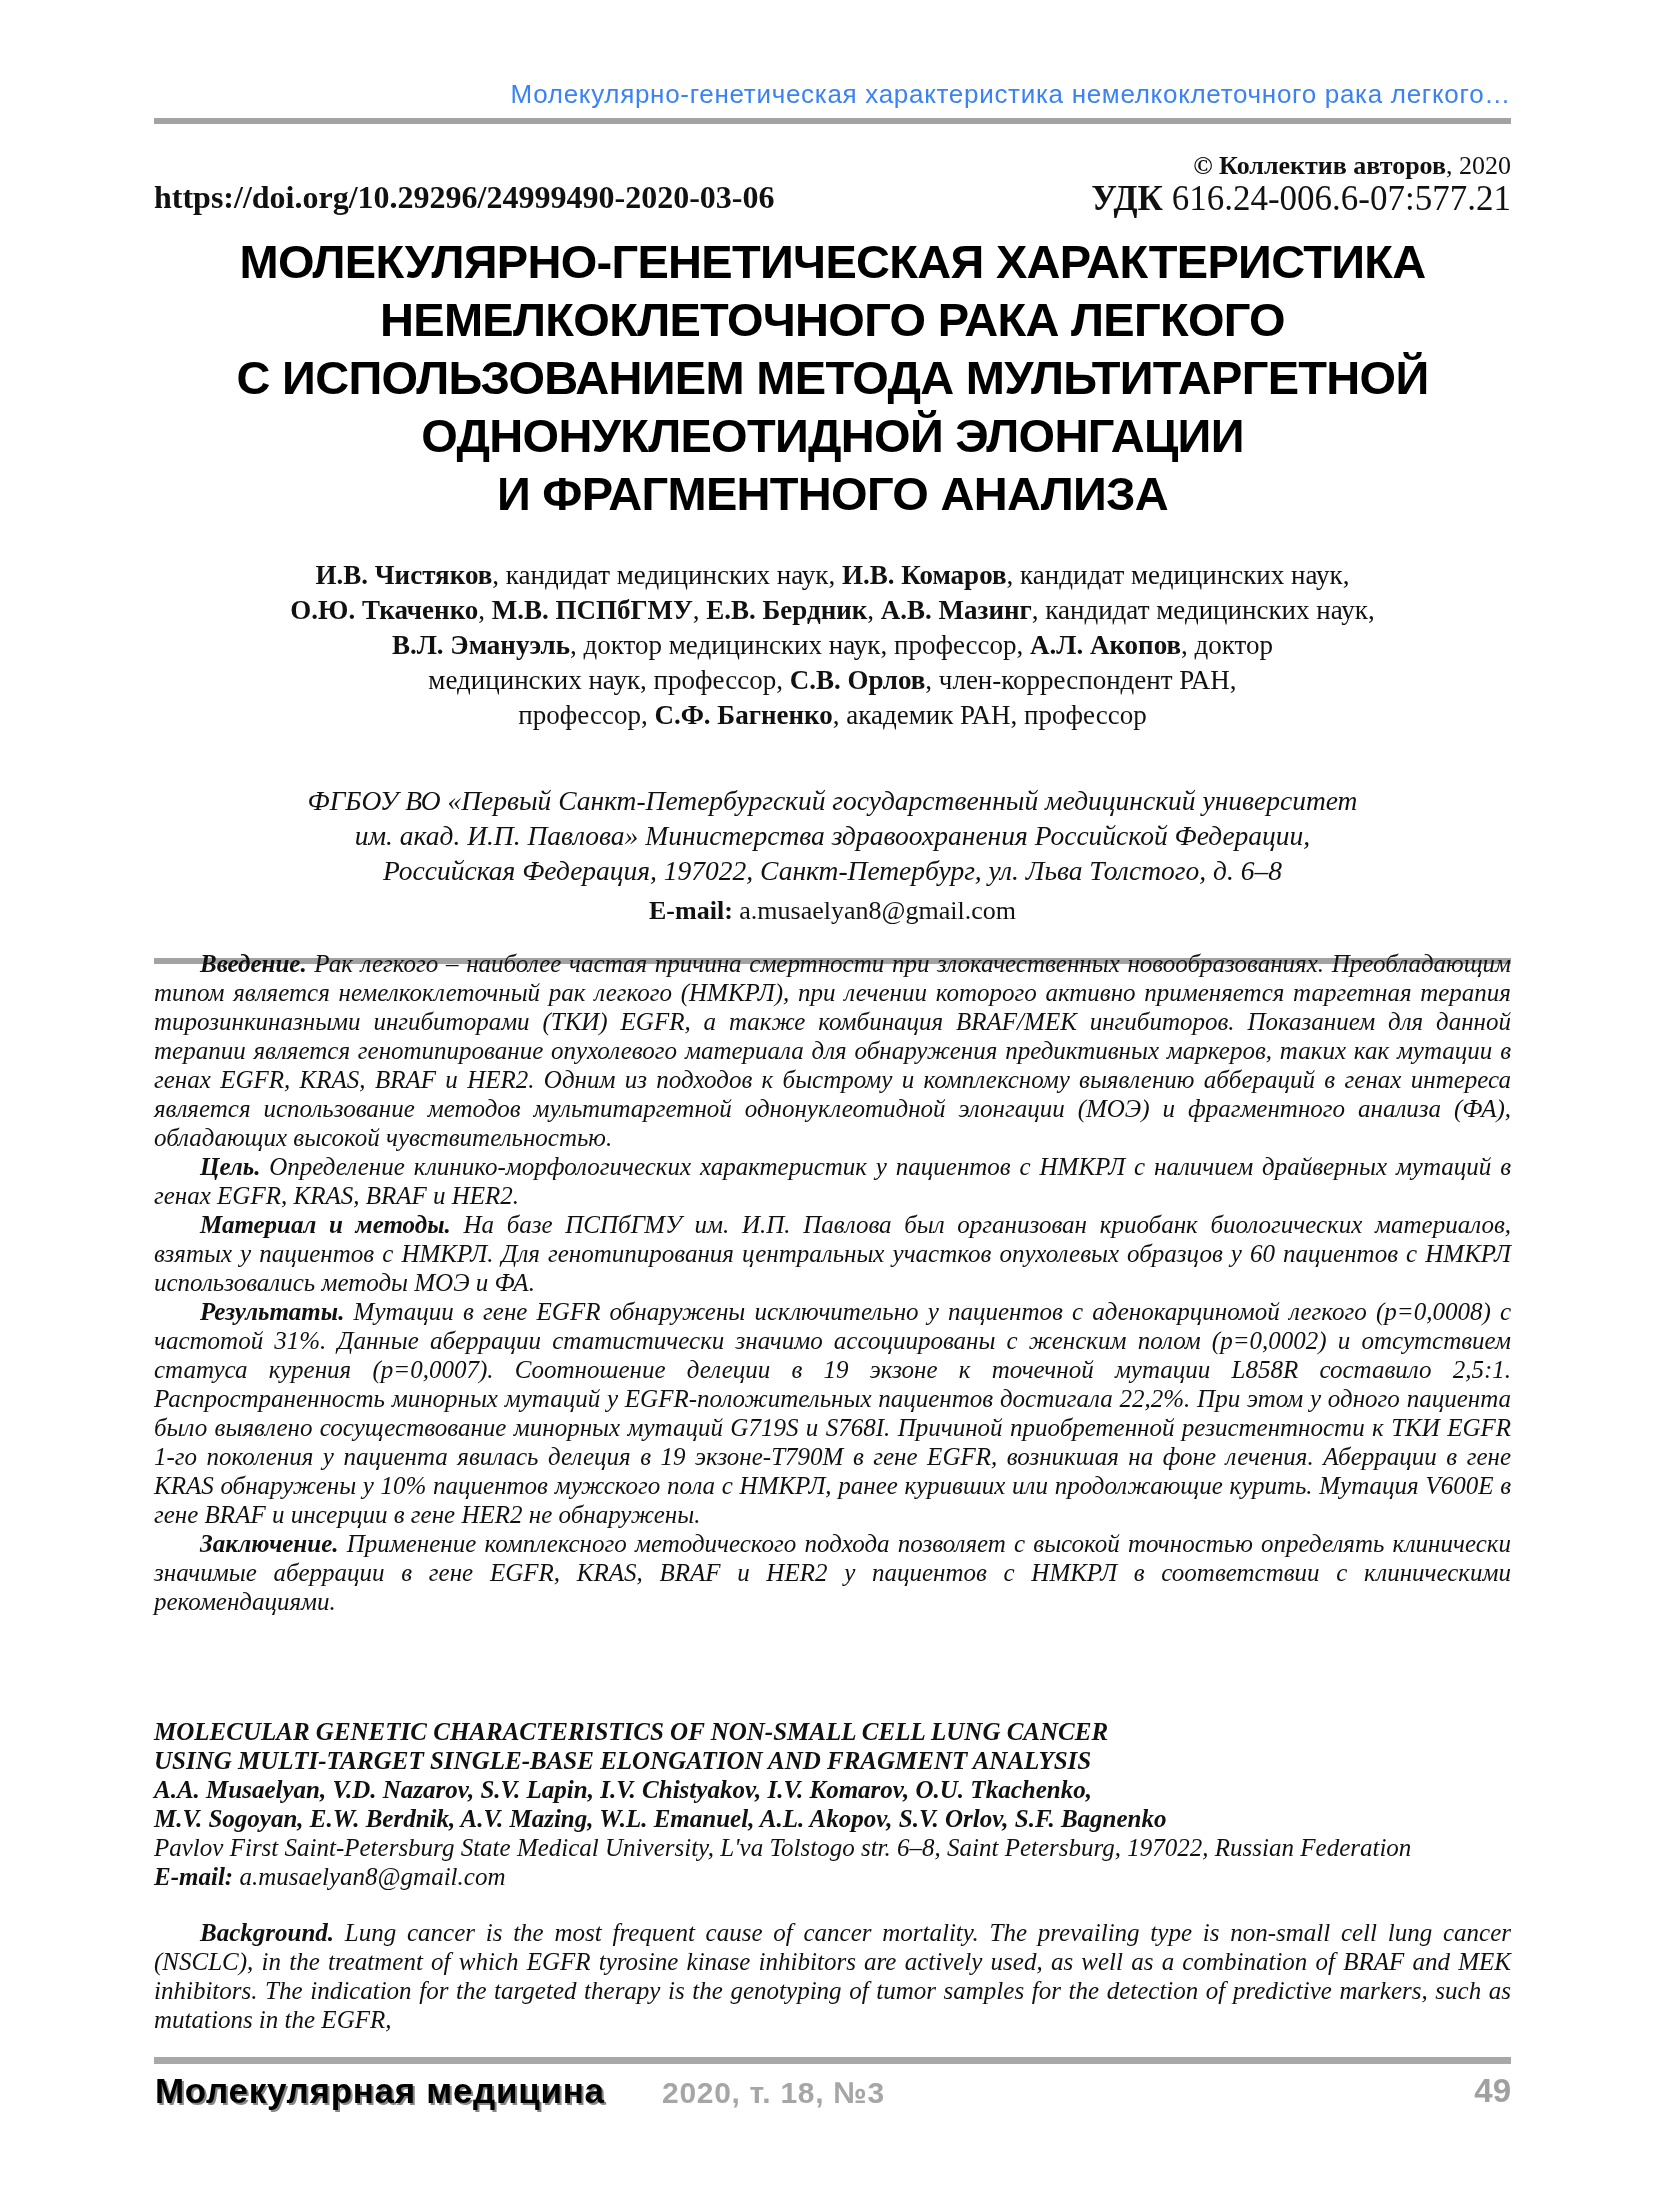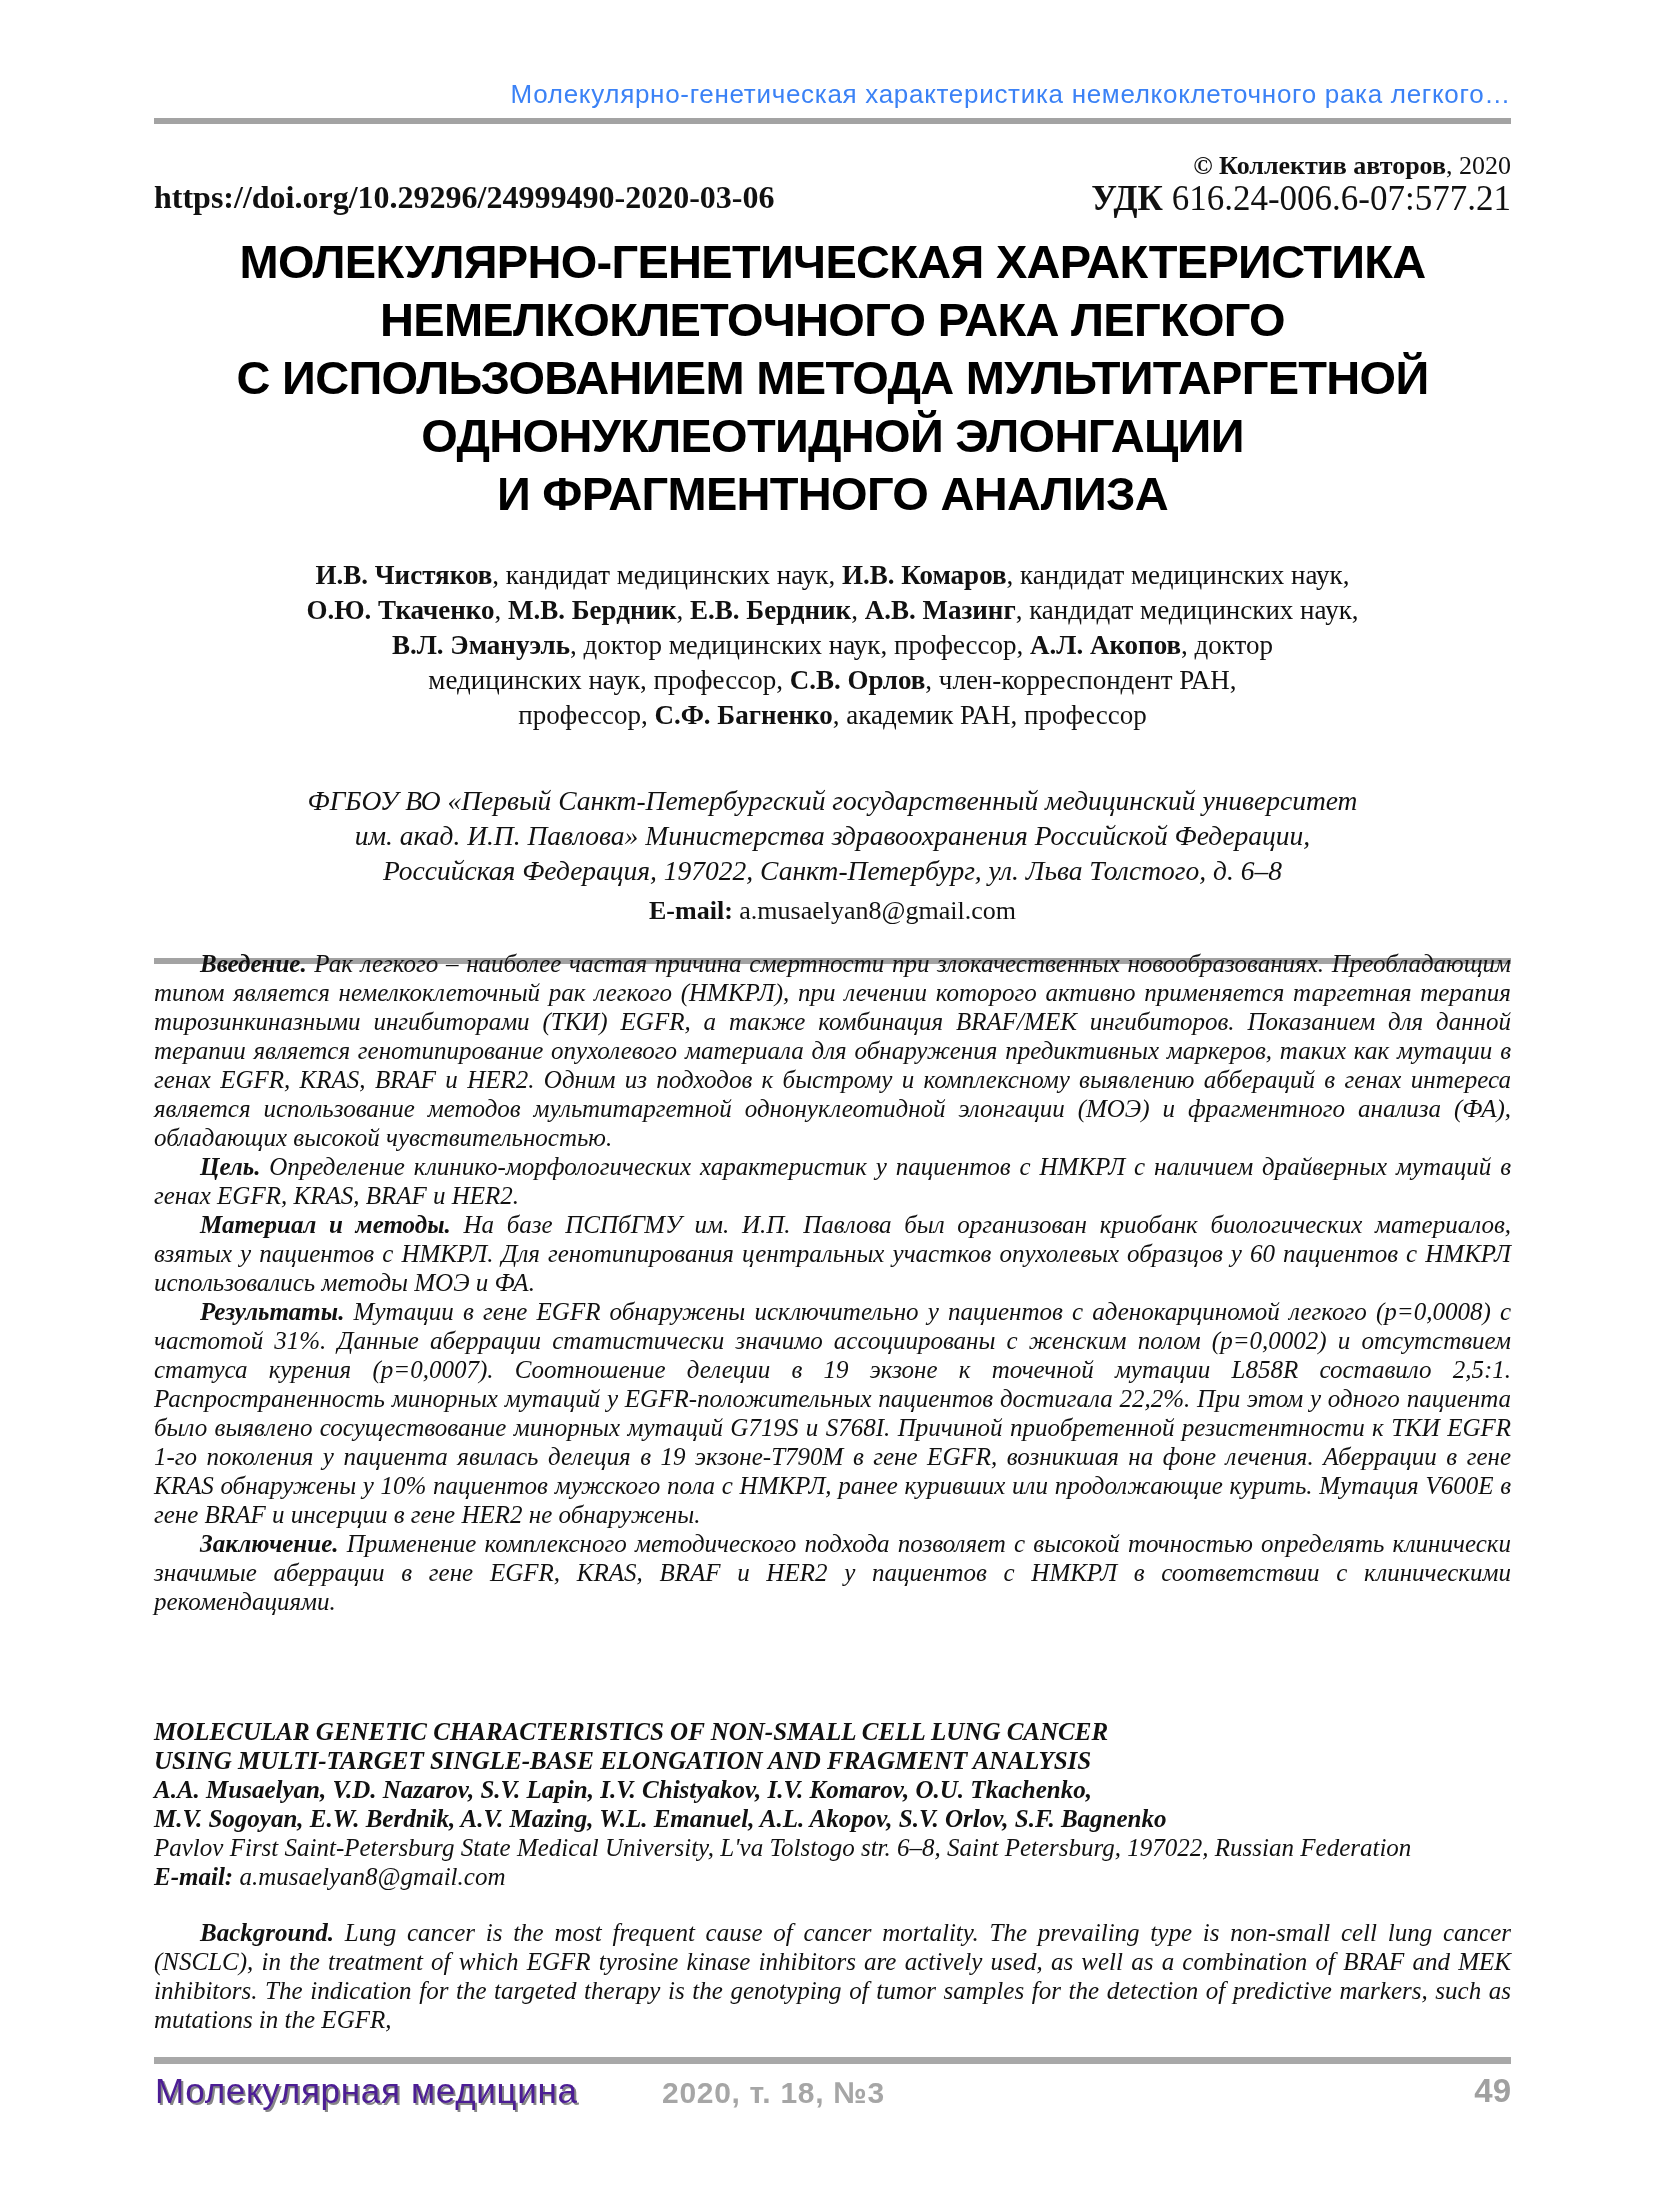--- a/index.html
+++ b/index.html
@@ -33,22 +33,22 @@
                   text-align:justify;font-style:italic}
   #abstract-block p{margin:0;text-indent:46px}
 
   #english-block{top:1717px;left:154px;width:1357px;text-align:left;
                  font-size:25px;line-height:29px;font-style:italic}
   #background-block{top:1918px;left:154px;width:1357px;font-size:25px;line-height:29px;
                   text-align:justify;font-style:italic}
   #background-block p{margin:0;text-indent:46px}
 
   #footer-bar{top:2057px;left:154px;width:1357px;height:6.5px;background:#a8a8a8}
-  #footer-journal{top:2071px;left:155px;font-size:35px;font-weight:normal;letter-spacing:0.7px;
-                  color:#4c1d95;text-shadow:2px 2px 0 #878787}
+  #footer-journal{top:2071px;left:155px;font-size:35px;font-weight:bold;letter-spacing:0.7px;
+                  color:#000000;text-shadow:2px 2px 0 #878787}
   #footer-issue{top:2076px;left:662px;font-size:30px;font-weight:bold;color:#a6a6a6;letter-spacing:0.7px}
   #footer-page{top:2072px;left:154px;width:1357px;text-align:right;font-size:33px;
                font-weight:bold;color:#a0a0a0}
 </style>
 </head>
 <body>
 
 <div class="abs sans" id="running-title">Молекулярно-генетическая характеристика немелкоклеточного рака легкого…</div>
 
 <div class="abs" id="rule-top"></div>
@@ -62,21 +62,21 @@
 <div class="abs" id="article-title">
   <div>МОЛЕКУЛЯРНО-ГЕНЕТИЧЕСКАЯ ХАРАКТЕРИСТИКА</div>
   <div>НЕМЕЛКОКЛЕТОЧНОГО РАКА ЛЕГКОГО</div>
   <div>С ИСПОЛЬЗОВАНИЕМ МЕТОДА МУЛЬТИТАРГЕТНОЙ</div>
   <div>ОДНОНУКЛЕОТИДНОЙ ЭЛОНГАЦИИ</div>
   <div>И ФРАГМЕНТНОГО АНАЛИЗА</div>
 </div>
 
 <div class="abs" id="authors-block">
   <div><span class="b">И.В. Чистяков</span><span>, кандидат медицинских наук, </span><span class="b">И.В. Комаров</span><span>, кандидат медицинских наук,</span></div>
-  <div><span class="b">О.Ю. Ткаченко</span><span>, </span><span class="b">М.В. Бердник</span><span>, </span><span class="b">Е.В. Бердник</span><span>, </span><span class="b">А.В. Мазинг</span><span>, кандидат медицинских наук,</span></div>
+  <div><span class="b">О.Ю. Ткаченко</span><span>, </span><span class="b">М.В. ПСПбГМУ</span><span>, </span><span class="b">Е.В. Бердник</span><span>, </span><span class="b">А.В. Мазинг</span><span>, кандидат медицинских наук,</span></div>
   <div><span class="b">В.Л. Эмануэль</span><span>, доктор медицинских наук, профессор, </span><span class="b">А.Л. Акопов</span><span>, доктор</span></div>
   <div><span>медицинских наук, профессор, </span><span class="b">С.В. Орлов</span><span>, член-корреспондент РАН,</span></div>
   <div><span>профессор, </span><span class="b">С.Ф. Багненко</span><span>, академик РАН, профессор</span></div>
 </div>
 
 <div class="abs" id="affiliation-block">
   <div>ФГБОУ ВО «Первый Санкт-Петербургский государственный медицинский университет</div>
   <div>им. акад. И.П. Павлова» Министерства здравоохранения Российской Федерации,</div>
   <div>Российская Федерация, 197022, Санкт-Петербург, ул. Льва Толстого, д. 6–8</div>
 </div>

